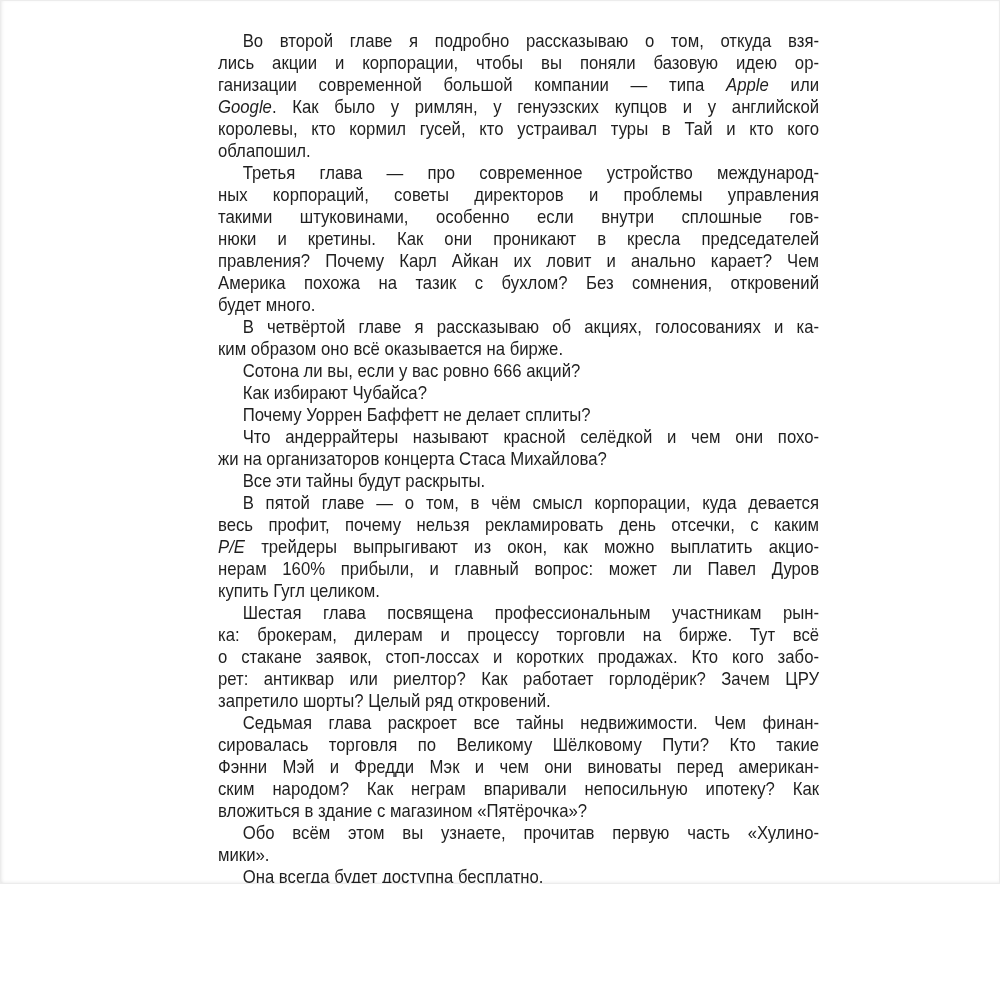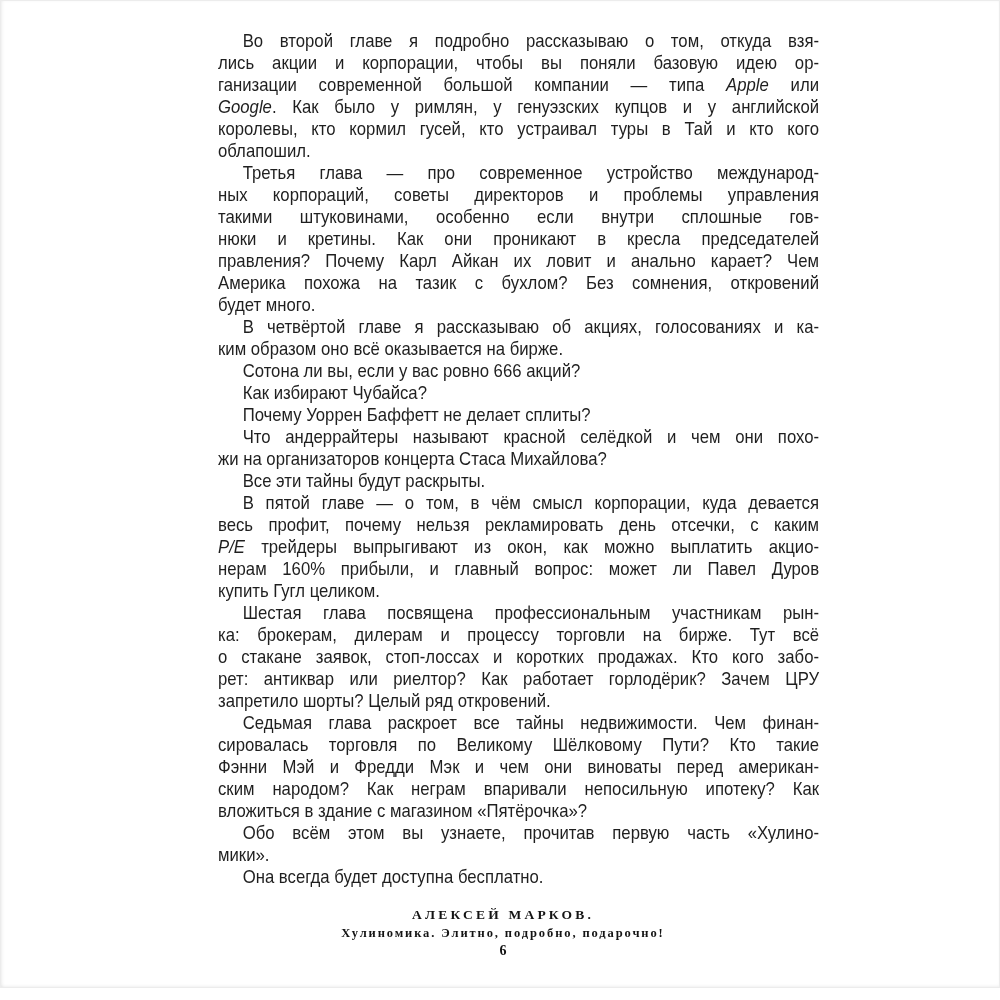--- a/index.html
+++ b/index.html
@@ -2,21 +2,21 @@
 <html><head>
 <meta charset="utf-8">
 <style>
   html, body { margin: 0; padding: 0; background: #ffffff; }
   body {
     width: 1000px; height: 1000px;
     font-family: "Liberation Sans", sans-serif;
   }
   .page {
     position: relative;
-    width: 1000px; height: 988px;
+    width: 1000px; height: 884px;
     background: #ffffff;
     box-sizing: border-box;
     border: 1px solid #ececec;
     box-shadow: inset 2px 0 4px -2px rgba(0,0,0,0.10), inset 0 -2px 4px -2px rgba(0,0,0,0.07);
     overflow: hidden;
   }
   .text-block {
     position: absolute;
     left: 217px; top: 29px;
     width: 683px;

